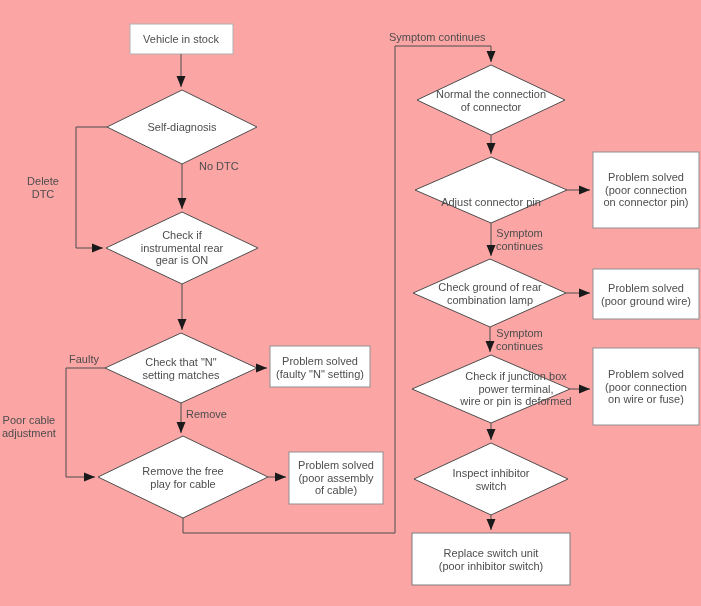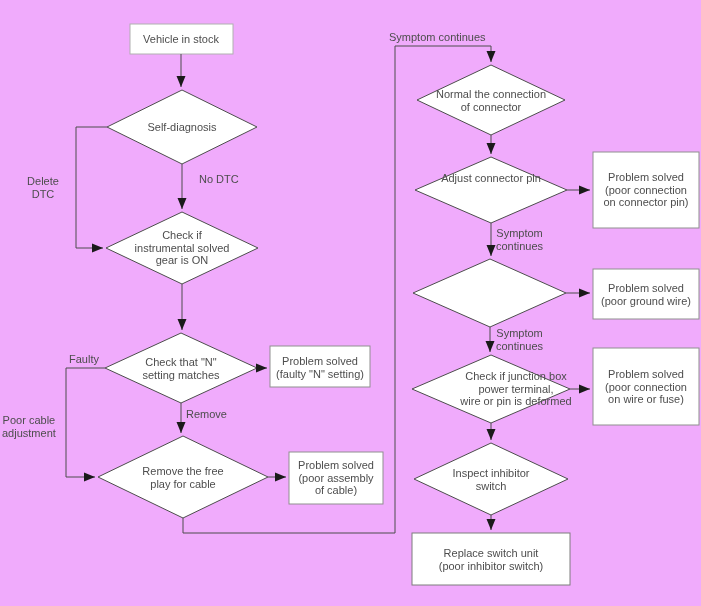--- a/index.html
+++ b/index.html
@@ -1,19 +1,19 @@
 <!DOCTYPE html>
 <html><head>
 <meta charset="utf-8">
 <style>
   html,body{margin:0;padding:0;background:#ffffff;}
   .stage{
     position:relative;
     width:701px;height:606px;
-    background:#f0abfc;
+    background:#fca5a5;
     font-family:"Liberation Sans","DejaVu Sans",sans-serif;
     overflow:hidden;
   }
   .stage svg{position:absolute;left:0;top:0;}
   .lbl{
     position:absolute;
     font-size:11px;
     line-height:12.5px;
     color:#4d4d4d;
     white-space:pre-line;
@@ -78,53 +78,55 @@
       <polyline class="conn" points="490,327 490,352" marker-end="url(#arr)"></polyline>
       <polyline class="conn" points="570,389 590,389" marker-end="url(#arr)"></polyline>
       <polyline class="conn" points="491,423 491,440" marker-end="url(#arr)"></polyline>
       <polyline class="conn" points="491,515 491,530" marker-end="url(#arr)"></polyline>
     </g>
   </svg>
 
   <div class="lbl c" style="left:181px;top:39px">Vehicle in stock</div>
   <div class="lbl c" style="left:182px;top:127px">Self-diagnosis</div>
   <div class="lbl c" style="left:182px;top:248px">Check if
-instrumental solved
+instrumental rear
 gear is ON</div>
   <div class="lbl c" style="left:181px;top:368px">Check that "N"
 setting matches</div>
   <div class="lbl c" style="left:320px;top:367px">Problem solved
 (faulty "N" setting)</div>
   <div class="lbl c" style="left:183px;top:477px">Remove the free
 play for cable</div>
   <div class="lbl c" style="left:336px;top:478px">Problem solved
 (poor assembly
 of cable)</div>
   <div class="lbl c" style="left:491px;top:100px">Normal the connection
 of connector</div>
-  <div class="lbl c" style="left:491px;top:178px">Adjust connector pin</div>
+  <div class="lbl c" style="left:491px;top:202px">Adjust connector pin</div>
   <div class="lbl c" style="left:646px;top:190px">Problem solved
 (poor connection
 on connector pin)</div>
+  <div class="lbl c" style="left:490px;top:293px">Check ground of rear
+combination lamp</div>
   <div class="lbl c" style="left:646px;top:294px">Problem solved
 (poor ground wire)</div>
   <div class="lbl c" style="left:516px;top:389px">Check if junction box
 power terminal,
 wire or pin is deformed</div>
   <div class="lbl c" style="left:646px;top:387px">Problem solved
 (poor connection
 on wire or fuse)</div>
   <div class="lbl c" style="left:491px;top:479px">Inspect inhibitor
 switch</div>
   <div class="lbl c" style="left:43px;top:187px;width:80px;">Delete
 DTC</div>
 
   <div class="lbl c" style="left:491px;top:559px">Replace switch unit
 (poor inhibitor switch)</div>
-  <div class="lbl" style="left:199px;top:173px">No DTC</div>
+  <div class="lbl" style="left:199px;top:160px">No DTC</div>
   <div class="lbl" style="left:69px;top:353px">Faulty</div>
   <div class="lbl" style="left:186px;top:408px">Remove</div>
   <div class="lbl" style="left:2px;top:414px">Poor cable
 adjustment</div>
   <div class="lbl" style="left:389px;top:31px">Symptom continues</div>
   <div class="lbl" style="left:496px;top:227px">Symptom
 continues</div>
   <div class="lbl" style="left:496px;top:327px">Symptom
 continues</div>
 

